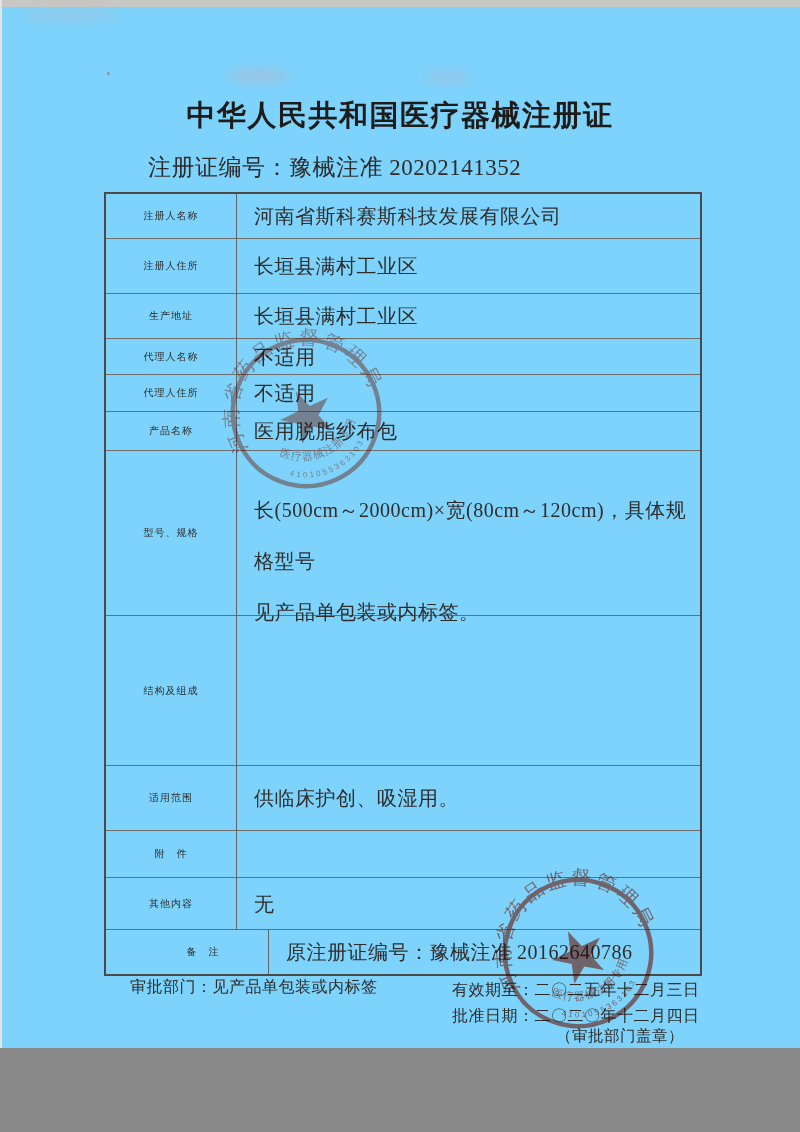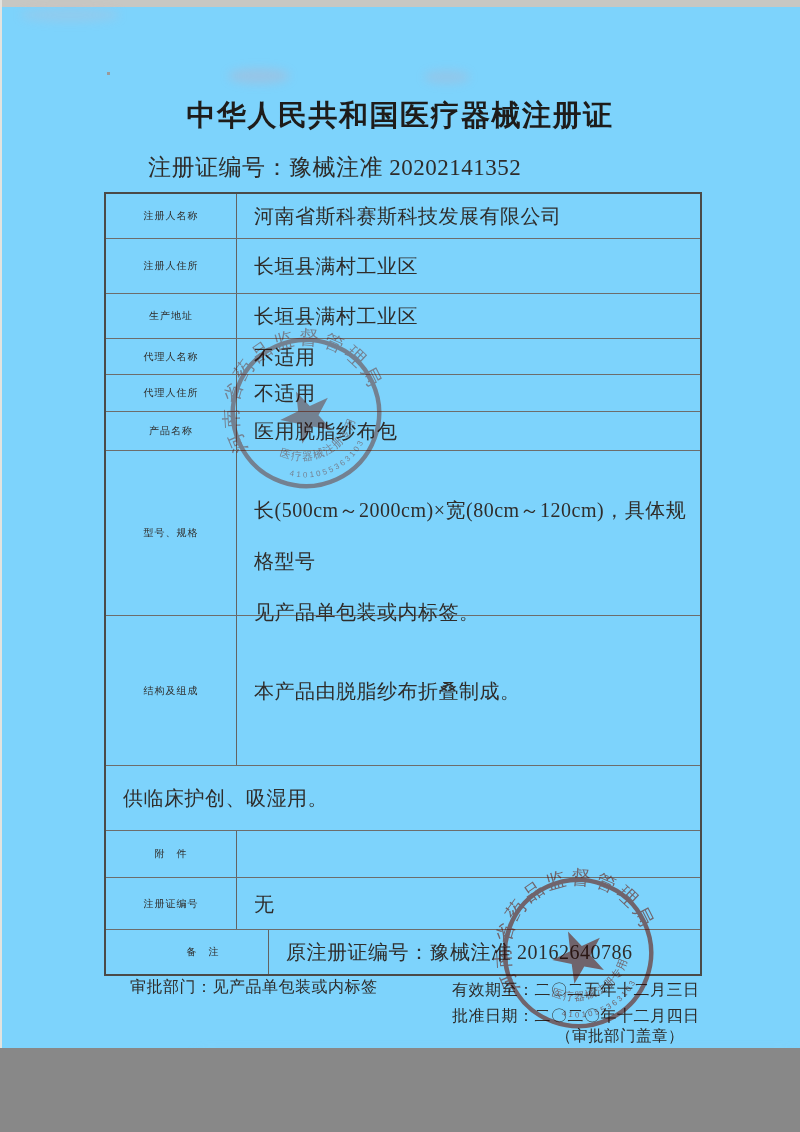--- a/index.html
+++ b/index.html
@@ -102,30 +102,30 @@
         <div class="cell-label">产品名称</div>
         <div class="cell-value">医用脱脂纱布包</div>
       </div>
       <div class="row spec" style="height: 165px;">
         <div class="cell-label">型号、规格</div>
         <div class="cell-value">长(500cm～2000cm)×宽(80cm～120cm)，具体规格型号
 见产品单包装或内标签。</div>
       </div>
       <div class="row" style="height: 150px;">
         <div class="cell-label">结构及组成</div>
-        <div class="cell-value">本产品由脱脂纱布折叠制成。</div>
       </div>
       <div class="row" style="height: 65px;">
+        <div class="cell-label">适用范围</div>
         <div class="cell-value">供临床护创、吸湿用。</div>
       </div>
       <div class="row" style="height: 47px;">
         <div class="cell-label">附　件</div>
       </div>
       <div class="row" style="height: 52px;">
-        <div class="cell-label">注册证编号</div>
+        <div class="cell-label">其他内容</div>
         <div class="cell-value">无</div>
       </div>
       <div class="row" style="height: 44px; padding-left: 32px;">
         <div class="cell-label">备　注</div>
         <div class="cell-value">原注册证编号：豫械注准 20162640786</div>
       </div>
     </div>
 
   <div class="footer-line f-dept">审批部门：见产品单包装或内标签</div>
   <div class="footer-line f-dates">

